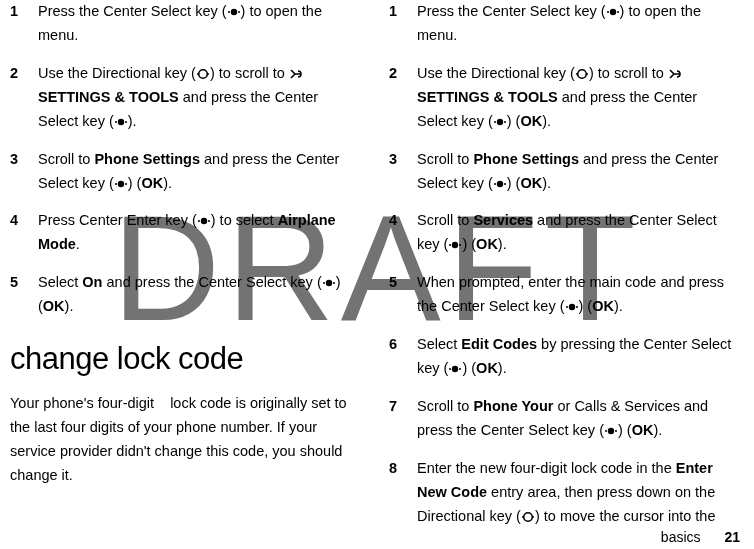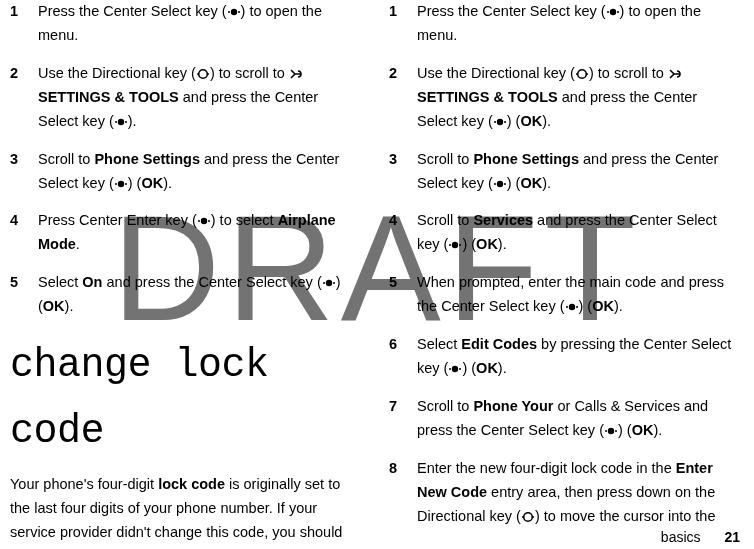--- a/index.html
+++ b/index.html
@@ -52,28 +52,27 @@
     margin-bottom: 14px;
   }
   ol.steps > li > .num {
     font-weight: bold;
     width: 28px;
     flex-shrink: 0;
   }
   ol.steps > li > .body {
     flex: 1;
   }
-  .bold { font-weight: bold; }
+  .bold { font-weight: normal; margin-left: 12px; }
   .cond { font-family: "Arial Narrow", Arial, sans-serif; font-stretch: condensed; font-weight: bold; }
   h2.section {
-    font-size: 40px;
+    font-size: 31px;
     font-weight: normal;
     letter-spacing: -0.5px;
     margin: 12px 0 8px 0;
-    font-family: Liberation Mono, monospace;
   }
   .para { margin: 0 0 14px 0; }
   .footer {
     position: absolute;
     bottom: 4px;
     right: 14px;
     font-size: 14px;
   }
   .footer .lbl { margin-right: 20px; }
   .footer .pg { font-weight: bold; }

